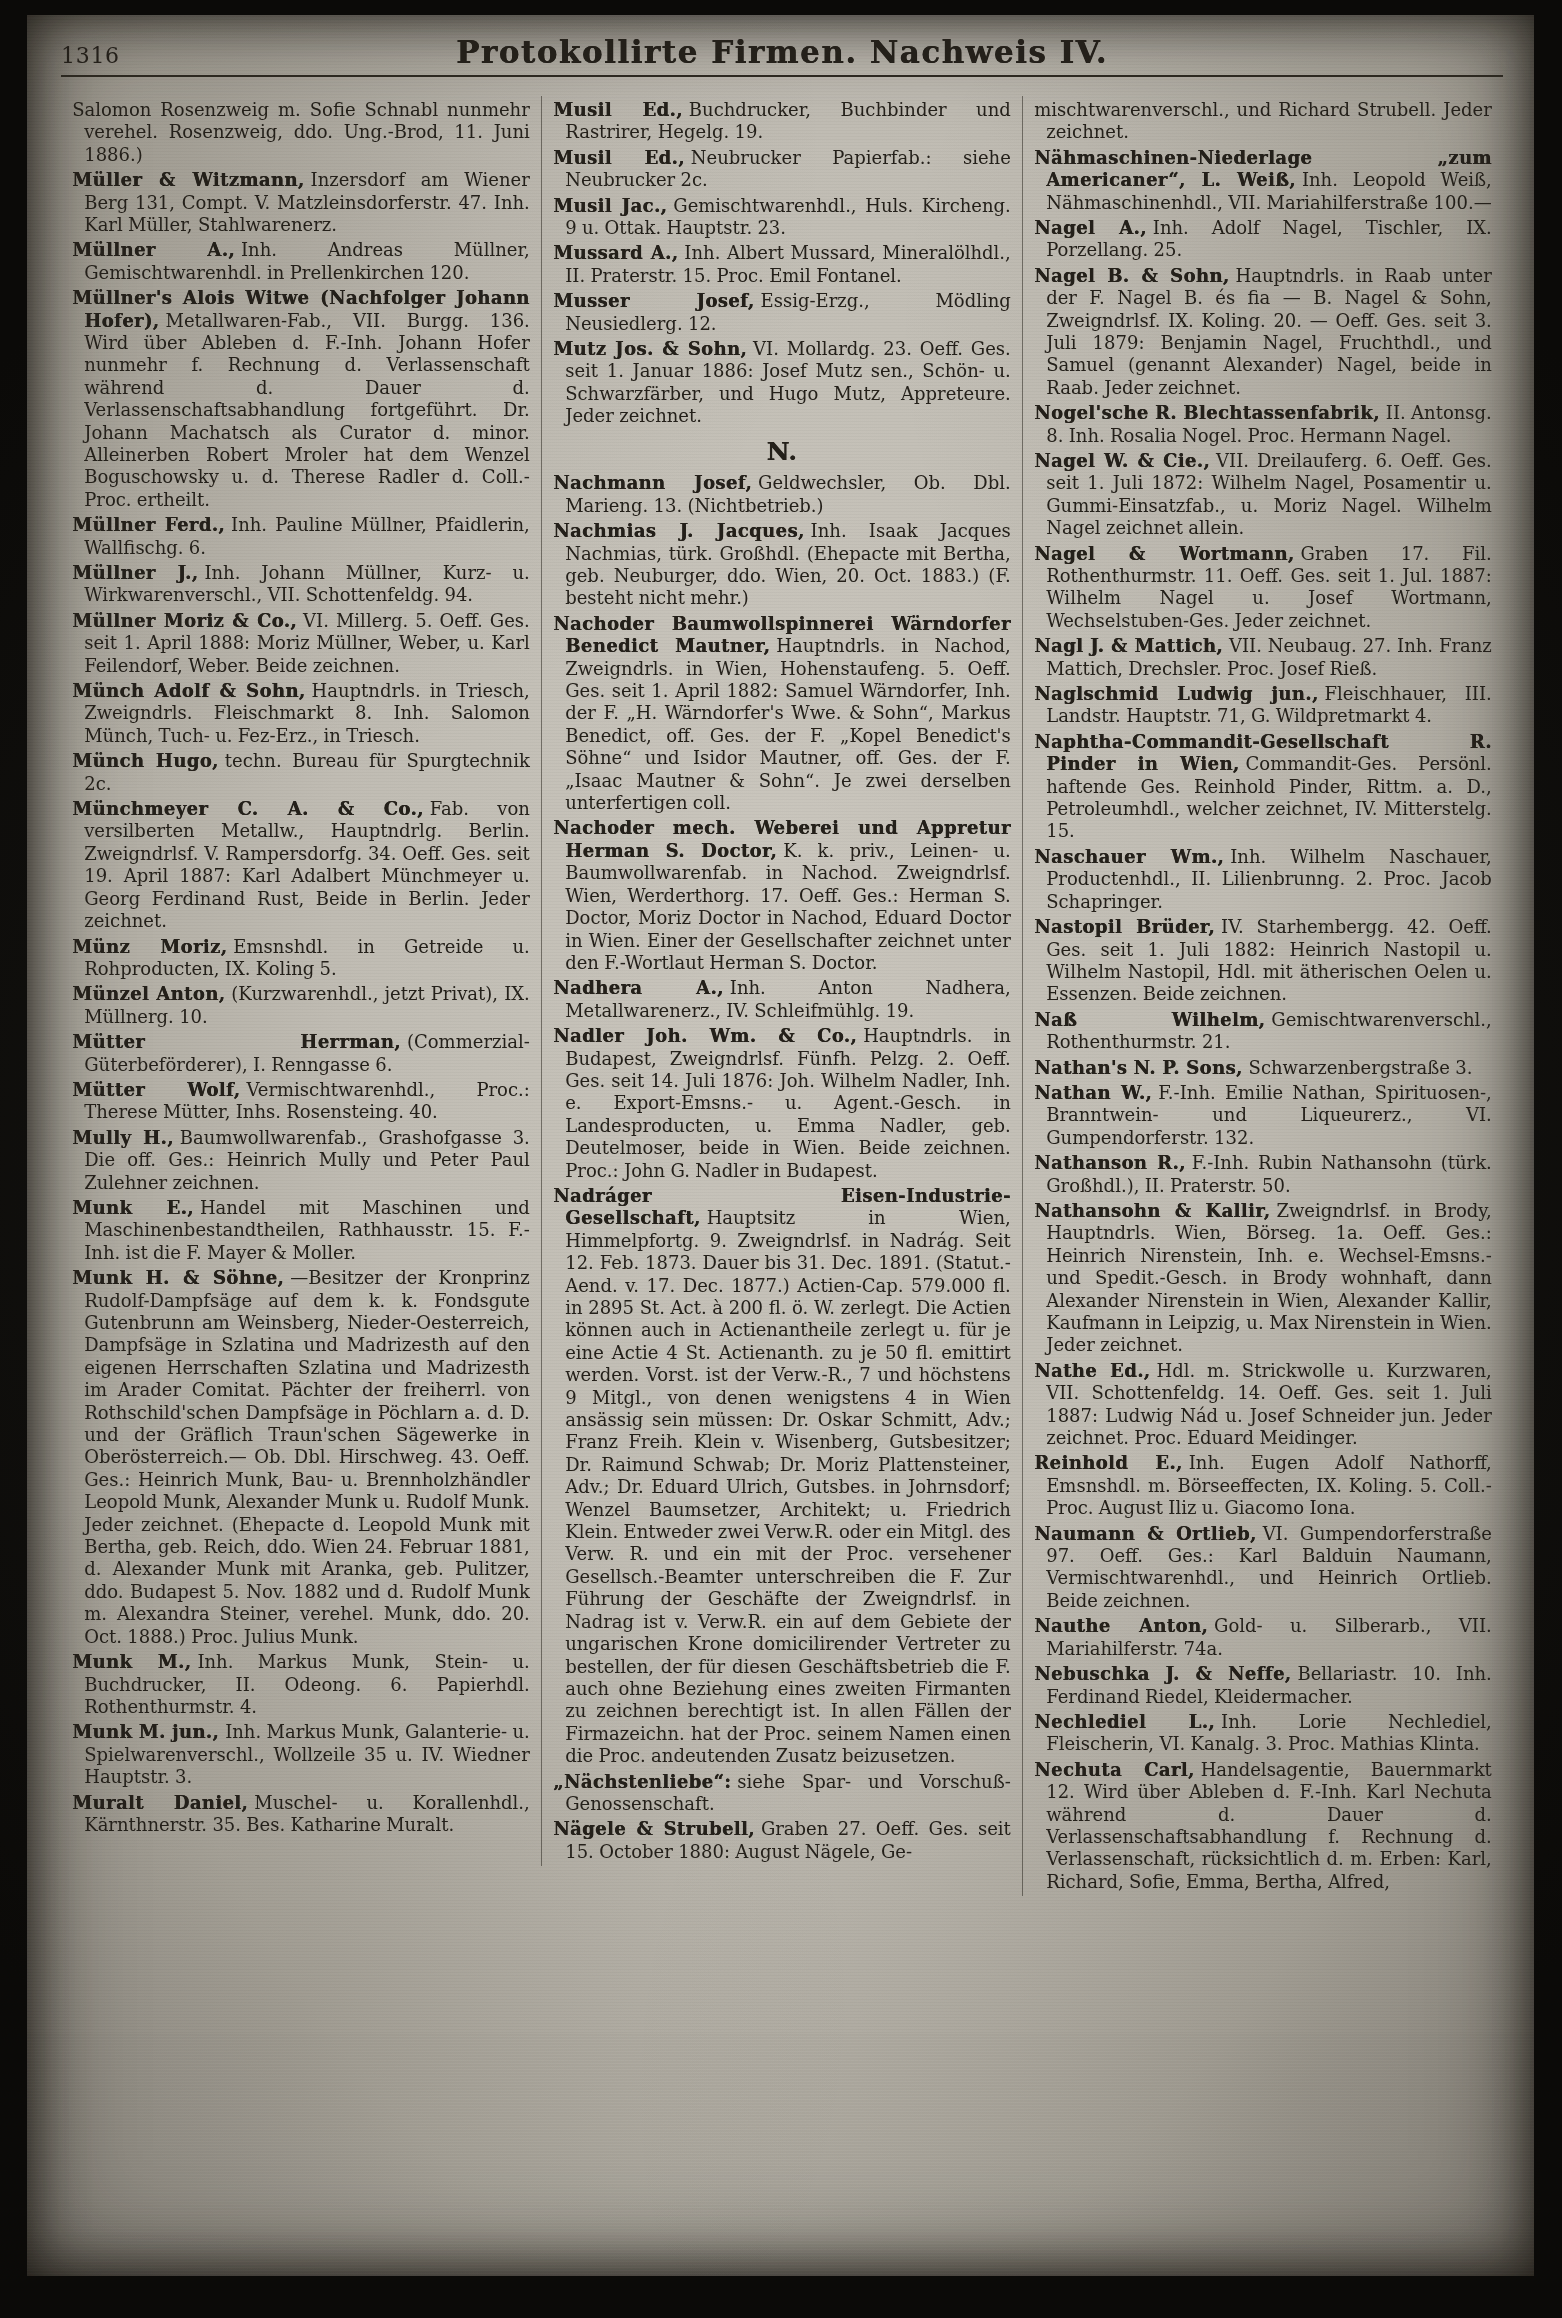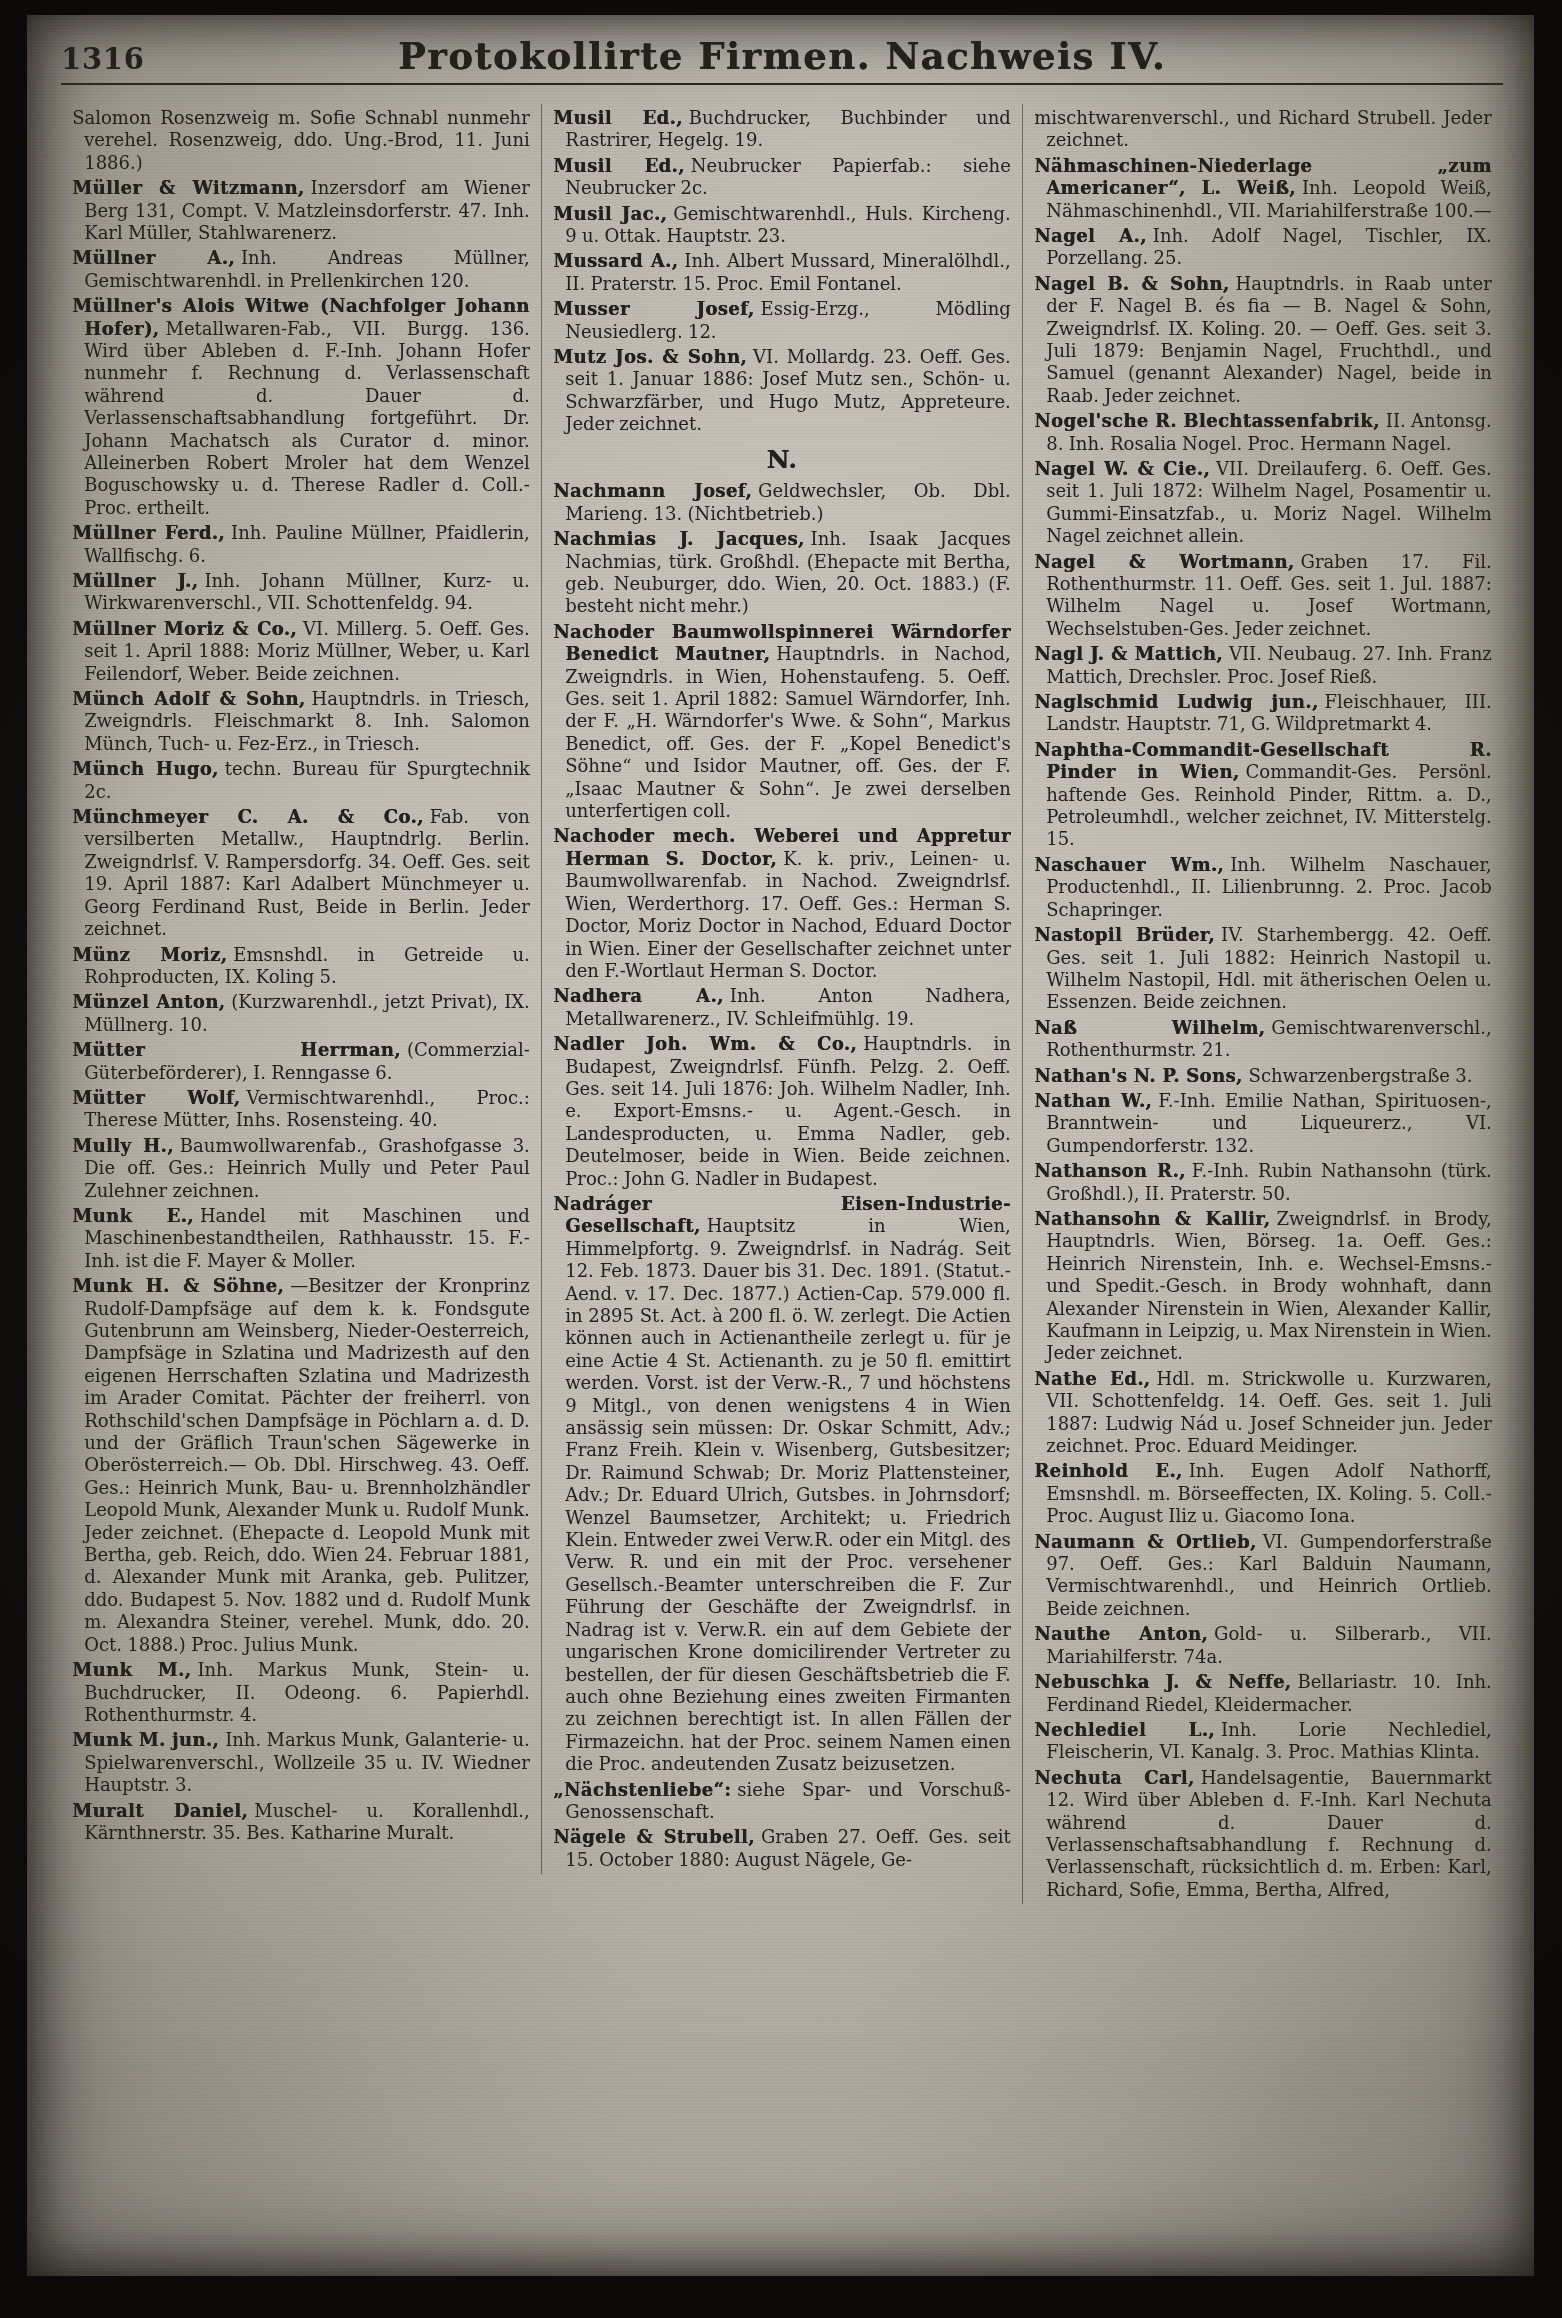--- a/index.html
+++ b/index.html
@@ -39,24 +39,24 @@
     left: 34px; right: 31px; top: 19.4px; bottom: 18px;
     color: #24201a; overflow: hidden;
   }
   .header {
     display: grid; grid-template-columns: 157px 1fr 157px;
     align-items: baseline;
     border-bottom: 2.2px double #2c2820;
     padding-bottom: 4.5px;
   }
   .page-number {
-    font-size: 29px; font-weight: bold; letter-spacing: 0.7px;
+    font-size: 22px; font-weight: normal; letter-spacing: 0.7px;
   }
   .page-title {
-    text-align: center; font-size: 37px; font-weight: bold;
+    text-align: center; font-size: 31px; font-weight: bold;
     letter-spacing: 1.5px;
     text-shadow: 0.4px 0 0 currentColor;
   }
   .columns {
     display: flex; margin-top: 19px; align-items: flex-start;
   }
   .col {
     flex: 1 1 0; padding: 3px 11.2px 0 11.2px; min-width: 0;
   }
   .col + .col { border-left: 1.5px solid rgba(44,40,32,0.55); }

